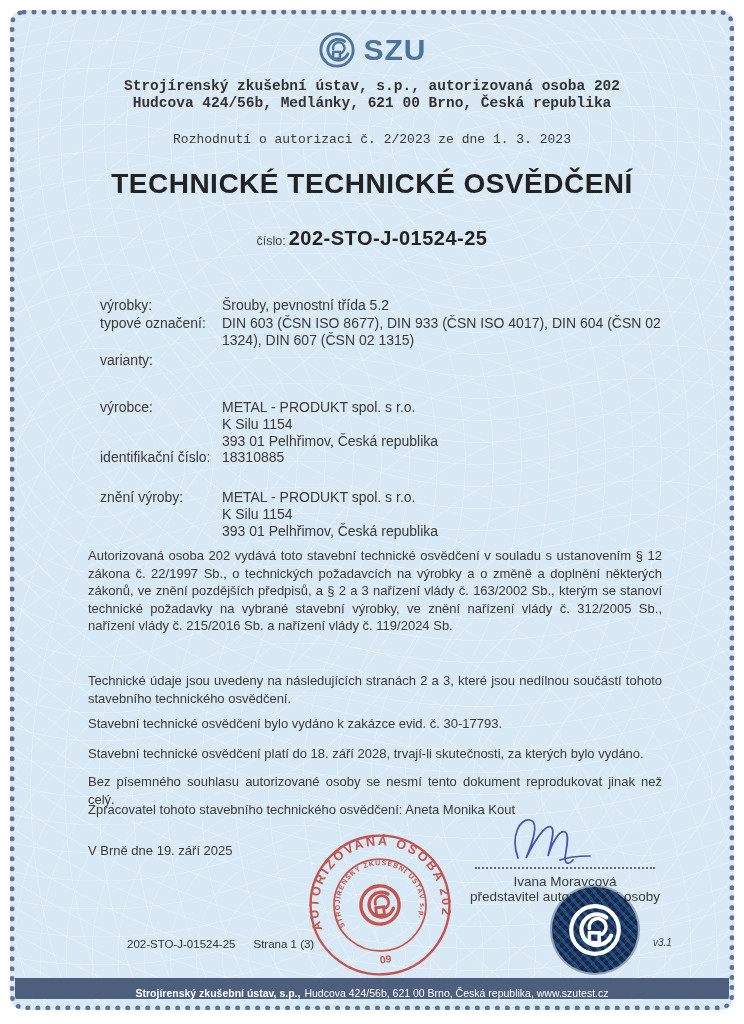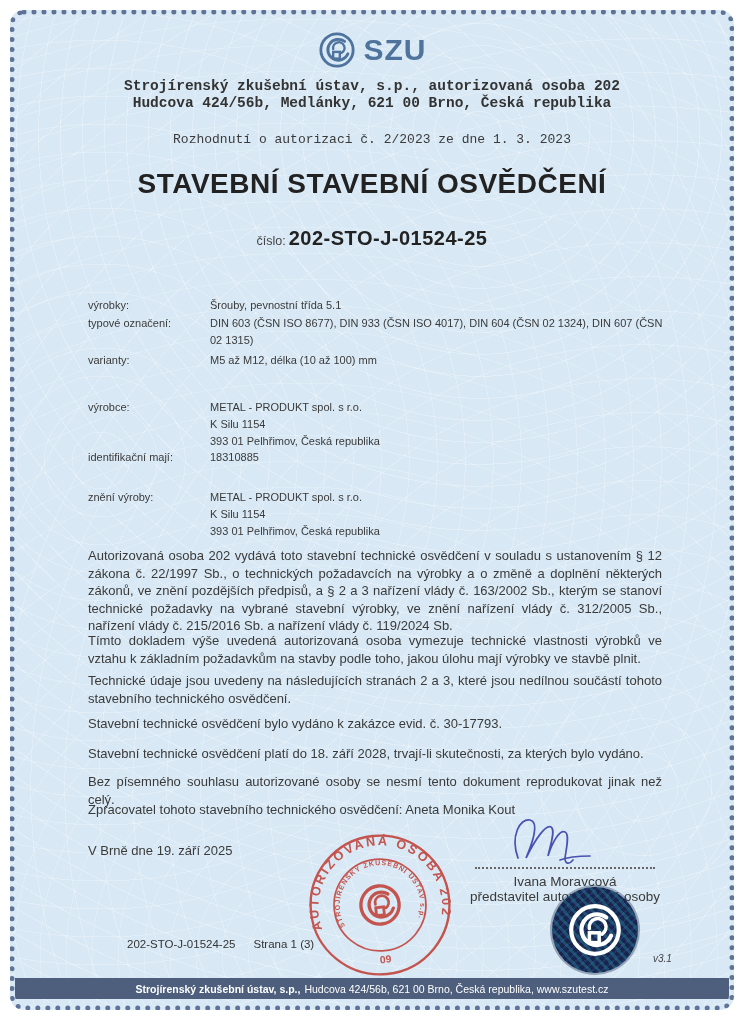--- a/index.html
+++ b/index.html
@@ -19,41 +19,41 @@
   .logo-row{left:0;top:16px;width:714px;display:flex;align-items:center;justify-content:center;gap:8px;}
   .logo-mark{color:#4e739c;}
   .logo-word{font-size:30px;font-weight:bold;color:#4e739c;letter-spacing:1px;line-height:1;}
   .org-block{left:0;top:63px;width:714px;text-align:center;font-family:Liberation Mono, monospace;}
   .org-line{font-weight:bold;font-size:14.5px;line-height:17px;color:#333;}
   .auth-line{font-size:13px;margin-top:20px;color:#3a3a3a;}
   .title{left:0;top:153px;width:714px;text-align:center;font-size:28px;font-weight:bold;color:#222;letter-spacing:.5px;}
   .number-row{left:0;top:212px;width:714px;text-align:center;}
   .number-label{font-size:12.5px;color:#444;margin-right:3px;}
   .number-value{font-size:20px;font-weight:bold;color:#222;letter-spacing:.5px;}
-  .frow{left:73px;width:600px;display:flex;font-size:11px;line-height:17px;}
+  .frow{left:85px;width:600px;display:flex;font-size:14px;line-height:17px;}
   .flabel{width:122px;flex:0 0 122px;}
   .fvalue{width:460px;white-space:pre-line;}
   .para{left:73px;width:574px;font-size:13px;line-height:17.5px;text-align:justify;}
   .place-date{left:73px;top:828px;font-size:13px;}
   .sig-block{left:425px;top:795px;width:250px;text-align:center;}
   .sig-line{width:180px;margin:0 auto;border-bottom:2px dotted #666;height:2px;}
   .sig-name{font-size:13.5px;margin-top:5px;}
   .sig-role{font-size:13.5px;}
   .stamp{left:290px;top:815px;width:150px;height:150px;opacity:.9;transform:rotate(-6deg);}
   .docinfo{left:75px;top:923px;font-size:11.5px;color:#333;margin-left:37px;}
   .docinfo span{margin-right:18px;}
   .hologram{left:537px;top:872px;width:86px;height:86px;border-radius:50%;
     background:
       repeating-linear-gradient(48deg, rgba(40,150,170,.35) 0 3px, rgba(0,0,0,0) 3px 7px),
       repeating-linear-gradient(-40deg, rgba(60,90,200,.25) 0 2px, rgba(0,0,0,0) 2px 6px),
       #17264a;
     display:flex;align-items:center;justify-content:center;box-shadow:0 0 0 2px rgba(23,38,74,.35);}
-  .version{left:638px;top:922px;font-size:10px;font-style:italic;color:#444;margin-top:16px;}
+  .version{left:638px;top:922px;font-size:10px;font-style:italic;color:#444;}
   .footer-bar{left:0;top:963px;width:714px;height:21px;background:#4d5f7c;color:#fff;
-    display:flex;align-items:center;justify-content:center;font-size:10.5px;}
+    display:flex;align-items:flex-end;justify-content:center;font-size:10.5px;}
   .footer-bar b{margin-right:4px;}
   svg{display:block;}
 </style>
 </head>
 <body>
 
 <svg width="0" height="0" style="position:absolute">
   <symbol id="szu-mark" viewBox="0 0 40 40">
     <g fill="none" stroke="currentColor" stroke-linecap="round">
       <circle cx="20" cy="20" r="17" stroke-width="3"></circle>
@@ -72,57 +72,55 @@
       </svg>
     <div class="logo-word">SZU</div>
   </div>
 
   <div class="abs org-block">
     <div class="org-line">Strojírenský zkušební ústav, s.p., autorizovaná osoba 202</div>
     <div class="org-line">Hudcova 424/56b, Medlánky, 621 00 Brno, Česká republika</div>
     <div class="auth-line">Rozhodnutí o autorizaci č. 2/2023 ze dne 1. 3. 2023</div>
   </div>
 
-  <div class="abs title">STAVEBNÍ STAVEBNÍ OSVĚDČENÍ</div>
+  <div class="abs title">TECHNICKÉ TECHNICKÉ OSVĚDČENÍ</div>
 
   <div class="abs number-row">
     <span class="number-label">číslo:</span><span class="number-value">202-STO-J-01524-25</span>
   </div>
 
   <div class="abs frow" style="top:282px">
     <div class="flabel">výrobky:</div>
-    <div class="fvalue">Šrouby, pevnostní třída 5.1</div>
+    <div class="fvalue">Šrouby, pevnostní třída 5.2</div>
   </div>
   <div class="abs frow" style="top:300px">
     <div class="flabel">typové označení:</div>
     <div class="fvalue">DIN 603 (ČSN ISO 8677), DIN 933 (ČSN ISO 4017), DIN 604 (ČSN 02 1324), DIN 607 (ČSN 02 1315)</div>
   </div>
   <div class="abs frow" style="top:337px">
     <div class="flabel">varianty:</div>
-    <div class="fvalue">M5 až M12, délka (10 až 100) mm</div>
   </div>
   <div class="abs frow" style="top:384px">
     <div class="flabel">výrobce:</div>
     <div class="fvalue">METAL - PRODUKT spol. s r.o.
 K Silu 1154
 393 01 Pelhřimov, Česká republika</div>
   </div>
   <div class="abs frow" style="top:434px">
-    <div class="flabel">identifikační mají:</div>
+    <div class="flabel">identifikační číslo:</div>
     <div class="fvalue">18310885</div>
   </div>
   <div class="abs frow" style="top:474px">
     <div class="flabel">znění výroby:</div>
     <div class="fvalue">METAL - PRODUKT spol. s r.o.
 K Silu 1154
 393 01 Pelhřimov, Česká republika</div>
   </div>
 
   <div class="abs para" style="top:532px">Autorizovaná osoba 202 vydává toto stavební technické osvědčení v souladu s ustanovením § 12 zákona č. 22/1997 Sb., o technických požadavcích na výrobky a o změně a doplnění některých zákonů, ve znění pozdějších předpisů, a § 2 a 3 nařízení vlády č. 163/2002 Sb., kterým se stanoví technické požadavky na vybrané stavební výrobky, ve znění nařízení vlády č. 312/2005 Sb., nařízení vlády č. 215/2016 Sb. a nařízení vlády č. 119/2024 Sb.</div>
-  <div class="abs para" style="top:617px">Tímto dokladem výše uvedená autorizovaná osoba vymezuje technické vlastnosti výrobků ve vztahu k základním požadavkům na stavby podle toho, jakou úlohu mají výrobky ve stavbě plnit.</div>
   <div class="abs para" style="top:657px">Technické údaje jsou uvedeny na následujících stranách 2 a 3, které jsou nedílnou součástí tohoto stavebního technického osvědčení.</div>
   <div class="abs para" style="top:700px">Stavební technické osvědčení bylo vydáno k zakázce evid. č. 30-17793.</div>
   <div class="abs para" style="top:730px">Stavební technické osvědčení platí do 18. září 2028, trvají-li skutečnosti, za kterých bylo vydáno.</div>
   <div class="abs para" style="top:786px">Zpracovatel tohoto stavebního technického osvědčení: Aneta Monika Kout</div>
   <div class="abs para" style="top:758px">Bez písemného souhlasu autorizované osoby se nesmí tento dokument reprodukovat jinak než celý.</div>
 
   <div class="abs place-date">V Brně dne 19. září 2025</div>
 
   <svg class="abs stamp" viewBox="0 0 160 160">
     <defs>

